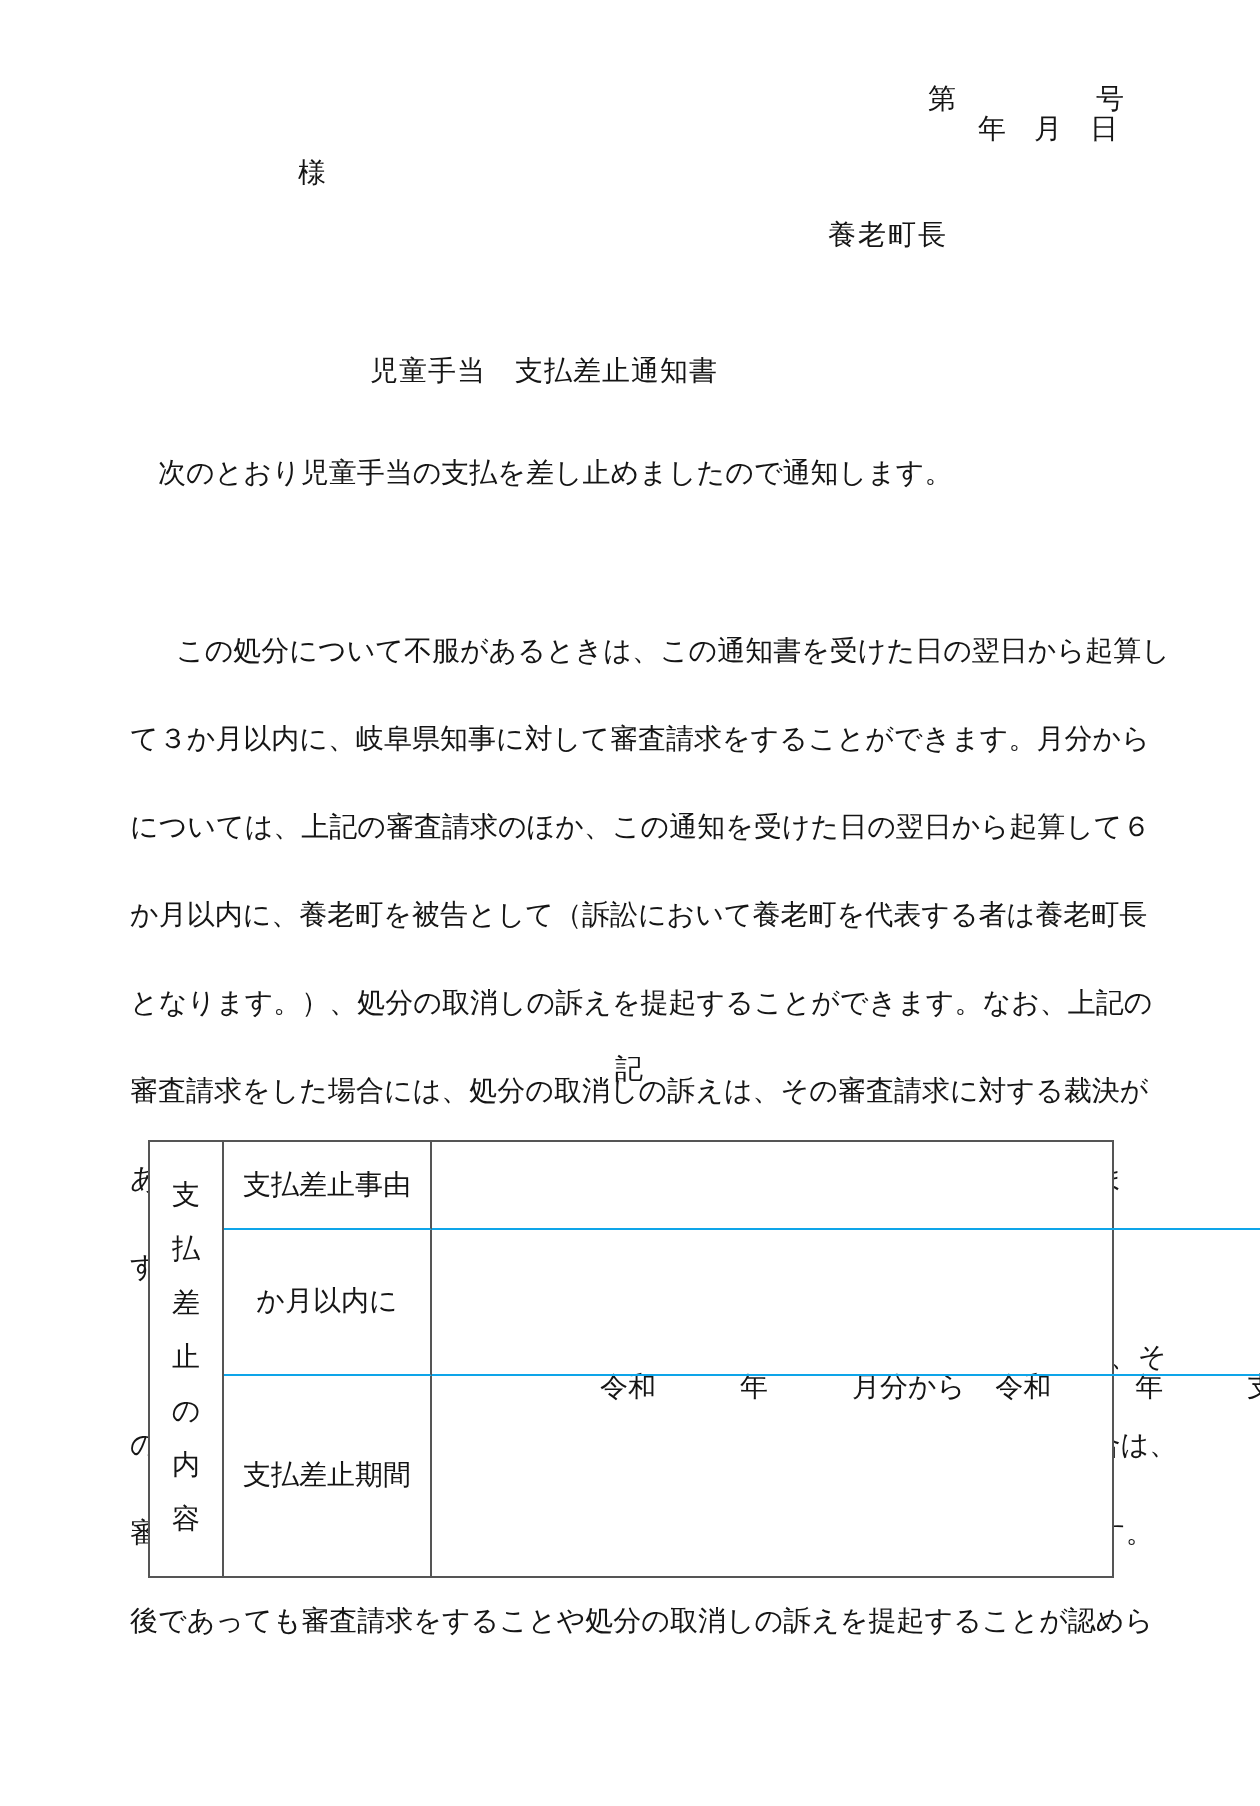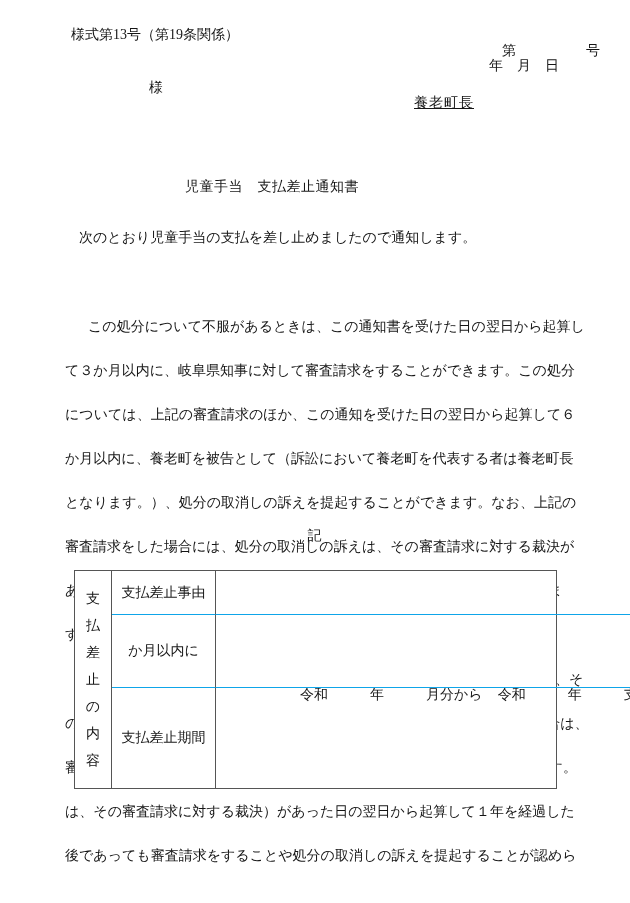--- a/index.html
+++ b/index.html
@@ -8,24 +8,24 @@
     width:630px;height:903px;
     background:#ffffff;
     margin:0 auto;
     font-family:"Liberation Serif","DejaVu Serif",serif;
     color:#151515;
     font-size:14px;
     overflow:hidden;
   }
   .abs{position:absolute;white-space:pre;line-height:1.05;}
   .form-number{left:71px;top:28px;}
-  .doc-number{left:464px;top:44px;margin-left:38px;}
+  .doc-number{left:464px;top:44px;}
   .date-line{left:489px;top:59px;}
   .addressee{left:149px;top:81px;}
-  .sender{left:414px;top:96px;letter-spacing:1px;text-decoration:underline;}
+  .sender{left:414px;top:112px;letter-spacing:1px;}
   .title{left:0;top:180px;width:544px;text-align:center;letter-spacing:0.5px;}
   .intro{left:65px;top:231px;}
   .notice{left:65px;top:291px;width:508px;}
   .notice .line{white-space:pre;line-height:14.65px;height:14.65px;}
   .notice .p-first{text-indent:9px;}
   .ki{left:0;top:529px;width:630px;text-align:center;letter-spacing:1px;}
 
   .sheet-table{
     position:absolute;left:74px;top:570px;
     width:483px;height:219px;
@@ -55,41 +55,39 @@
   .r2v{grid-column:3;grid-row:2;position:relative;}
   .r3l{grid-column:2;grid-row:3;}
   .r3v{grid-column:3;grid-row:3;display:flex;flex-direction:row;justify-content:center;gap:15px;padding-left:84px;line-height:14px;white-space:pre;}
   .unit{position:absolute;right:5px;top:50%;transform:translateY(-50%);}
 </style>
 </head>
 <body>
 
 <div class="page">
 
-  <div class="abs form-number">様式第13号（第19条関係）</div>
   <div class="abs doc-number">第　　　　　号</div>
   <div class="abs date-line">年　月　日</div>
   <div class="abs addressee">様</div>
   <div class="abs sender">養老町長</div>
   <div class="abs title">児童手当　支払差止通知書</div>
   <div class="abs intro">　次のとおり児童手当の支払を差し止めましたので通知します。</div>
 
   <div class="abs notice">
     <div class="line p-first">　この処分について不服があるときは、この通知書を受けた日の翌日から起算し</div>
-    <div class="line">て３か月以内に、岐阜県知事に対して審査請求をすることができます。この処分</div>
+    <div class="line">て３か月以内に、岐阜県知事に対して審査請求をすることができます。月分から</div>
     <div class="line">については、上記の審査請求のほか、この通知を受けた日の翌日から起算して６</div>
     <div class="line">か月以内に、養老町を被告として（訴訟において養老町を代表する者は養老町長</div>
     <div class="line">となります。）、処分の取消しの訴えを提起することができます。なお、上記の</div>
     <div class="line">審査請求をした場合には、処分の取消しの訴えは、その審査請求に対する裁決が</div>
     <div class="line">あったことを知った日の翌日から起算して６か月以内に提起することができま</div>
     <div class="line">す。</div>
     <div class="line p-first">　ただし、上記の期間が経過する前に、この処分（審査請求をした場合には、そ</div>
     <div class="line">の審査請求に対する裁決）があった日の翌日から起算して１年を経過した場合は、</div>
     <div class="line">審査請求をすることや処分の取消しの訴えを提起することができなくなります。</div>
-    <div class="line">は、その審査請求に対する裁決）があった日の翌日から起算して１年を経過した</div>
     <div class="line">後であっても審査請求をすることや処分の取消しの訴えを提起することが認めら</div>
     
   </div>
 
   <div class="abs ki">記</div>
 
   <div class="sheet-table">
     <div class="cell v-label">
       <span>支</span>
       <span>払</span>

